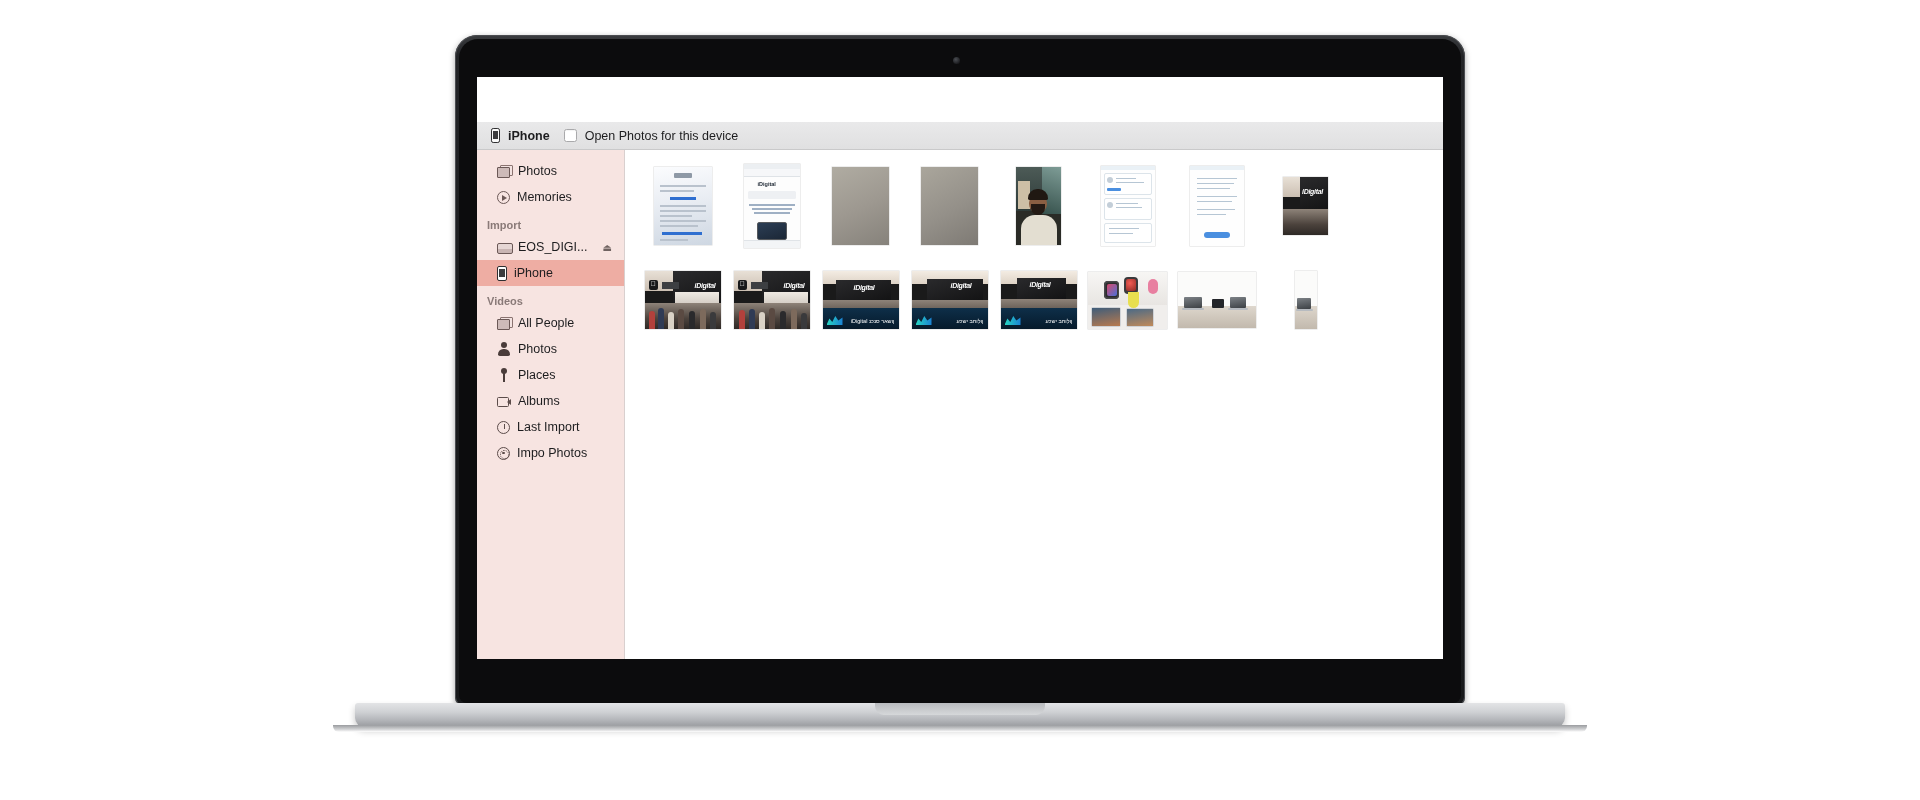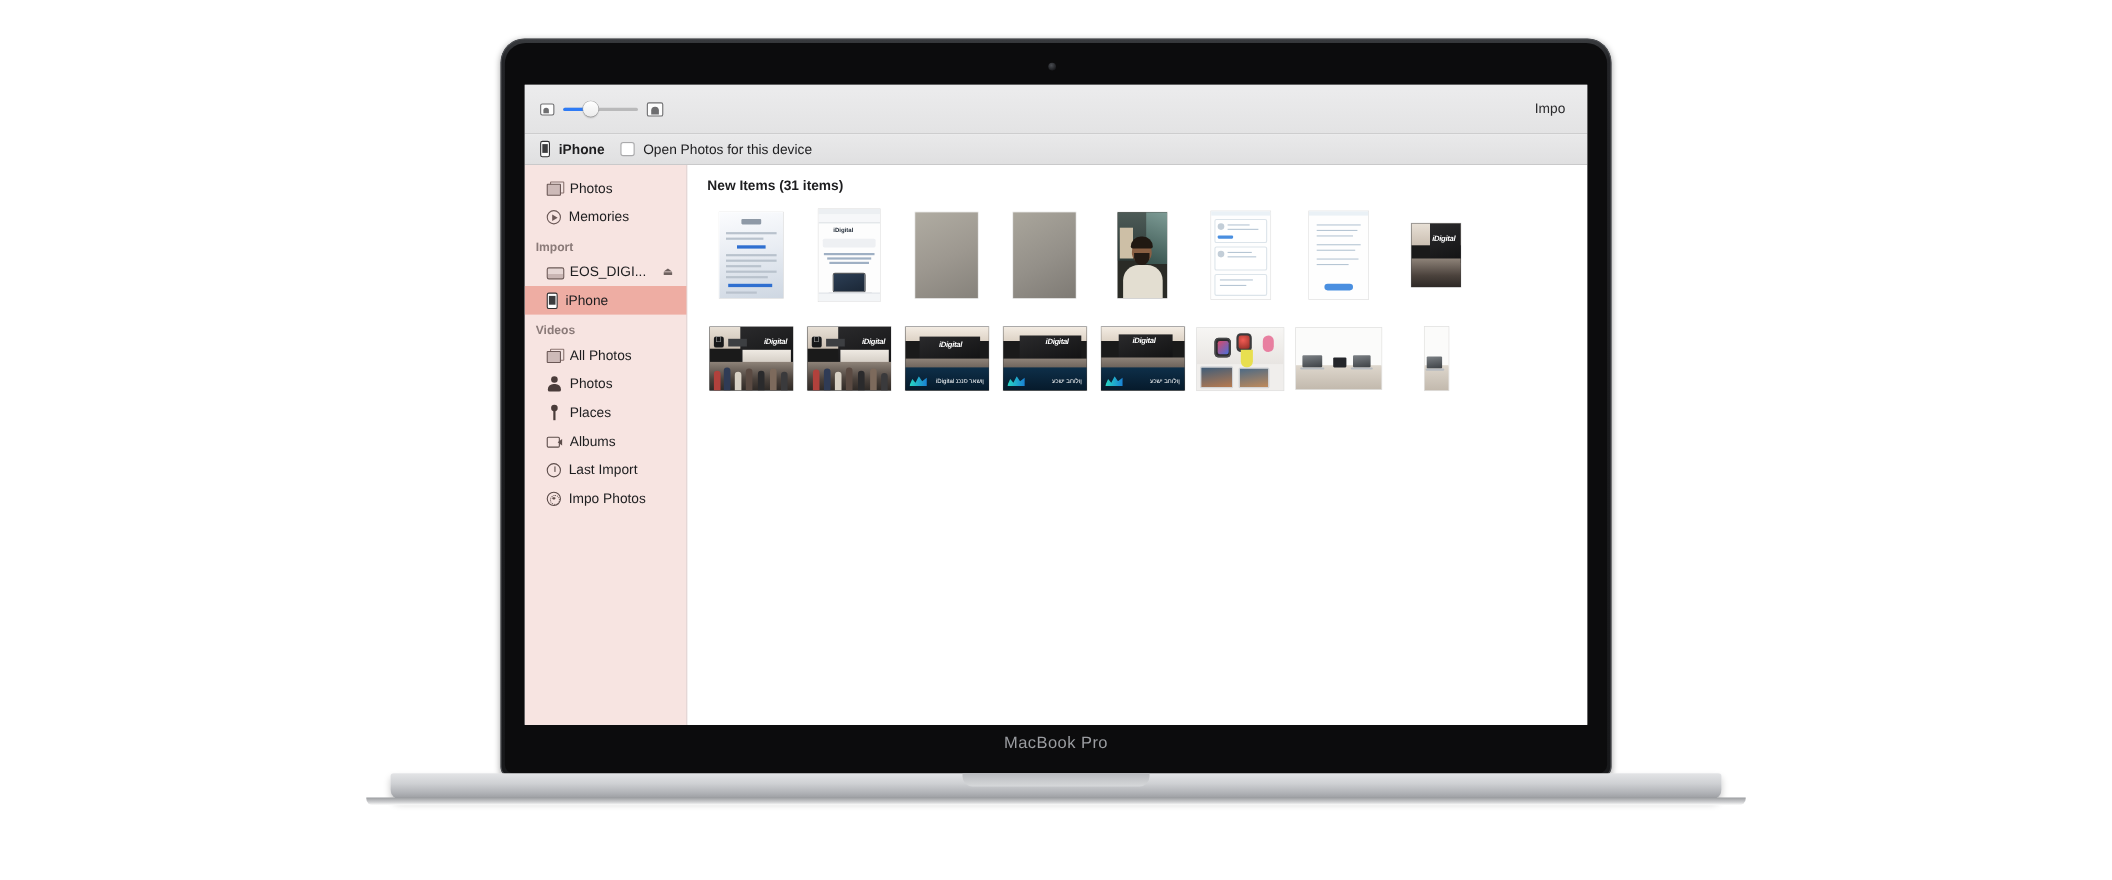--- a/index.html
+++ b/index.html
@@ -332,38 +332,23 @@
 </style>
 </head>
 <body>
 
 <div id="stage">
 
   <div class="laptop">
     <div class="lid">
       <div class="lid-inner"></div>
       <div class="camera"></div>
-      <div class="bezel-label">MacBook Pro</div>
 
       <div class="screen">
 
-        <div class="toolbar">
-          <div class="zoom-cluster">
-            <div class="ph-icon"></div>
-            <div class="slider">
-              <div class="track"></div>
-              <div class="fill"></div>
-              <div class="knob"></div>
-            </div>
-            <div class="ph-icon big"></div>
-          </div>
-          <div class="toolbar-right">
-            <div class="import-btn">Impo</div>
-          </div>
-        </div>
 
         <div class="devicebar">
           <div class="iphone-glyph"></div>
           <div class="dev-name">iPhone</div>
           <div class="checkbox"></div>
           <div class="cb-label">Open Photos for this device</div>
         </div>
 
         <div class="sidebar">
 
@@ -385,21 +370,21 @@
           </div>
           <div class="sb-item selected">
             <span class="ico ico-iphone"></span>
             <span class="sb-label">iPhone</span>
           </div>
 
           <div class="sb-head">Videos</div>
 
           <div class="sb-item">
             <span class="ico ico-photos"></span>
-            <span class="sb-label">All Photos</span>
+            <span class="sb-label">All People</span>
           </div>
           <div class="sb-item">
             <span class="ico ico-people"></span>
             <span class="sb-label">Photos</span>
           </div>
           <div class="sb-item">
             <span class="ico ico-places"></span>
             <span class="sb-label">Places</span>
           </div>
           <div class="sb-item">
@@ -410,21 +395,20 @@
             <span class="ico ico-clock"></span>
             <span class="sb-label">Last Import</span>
           </div>
           <div class="sb-item">
             <span class="ico ico-live"></span>
             <span class="sb-label">Impo Photos</span>
           </div>
         </div>
 
         <div class="content">
-          <div class="section-title">New Items (31 items)</div>
 
           <div class="grid">
 
             <div class="row">
 
               <div class="cell">
                 <div class="thumb t-doc">
                   <div class="hdr"></div>
                   <div class="ln" style="top:18px"></div>
                     <div class="ln" style="top:23px;right:18px"></div>

